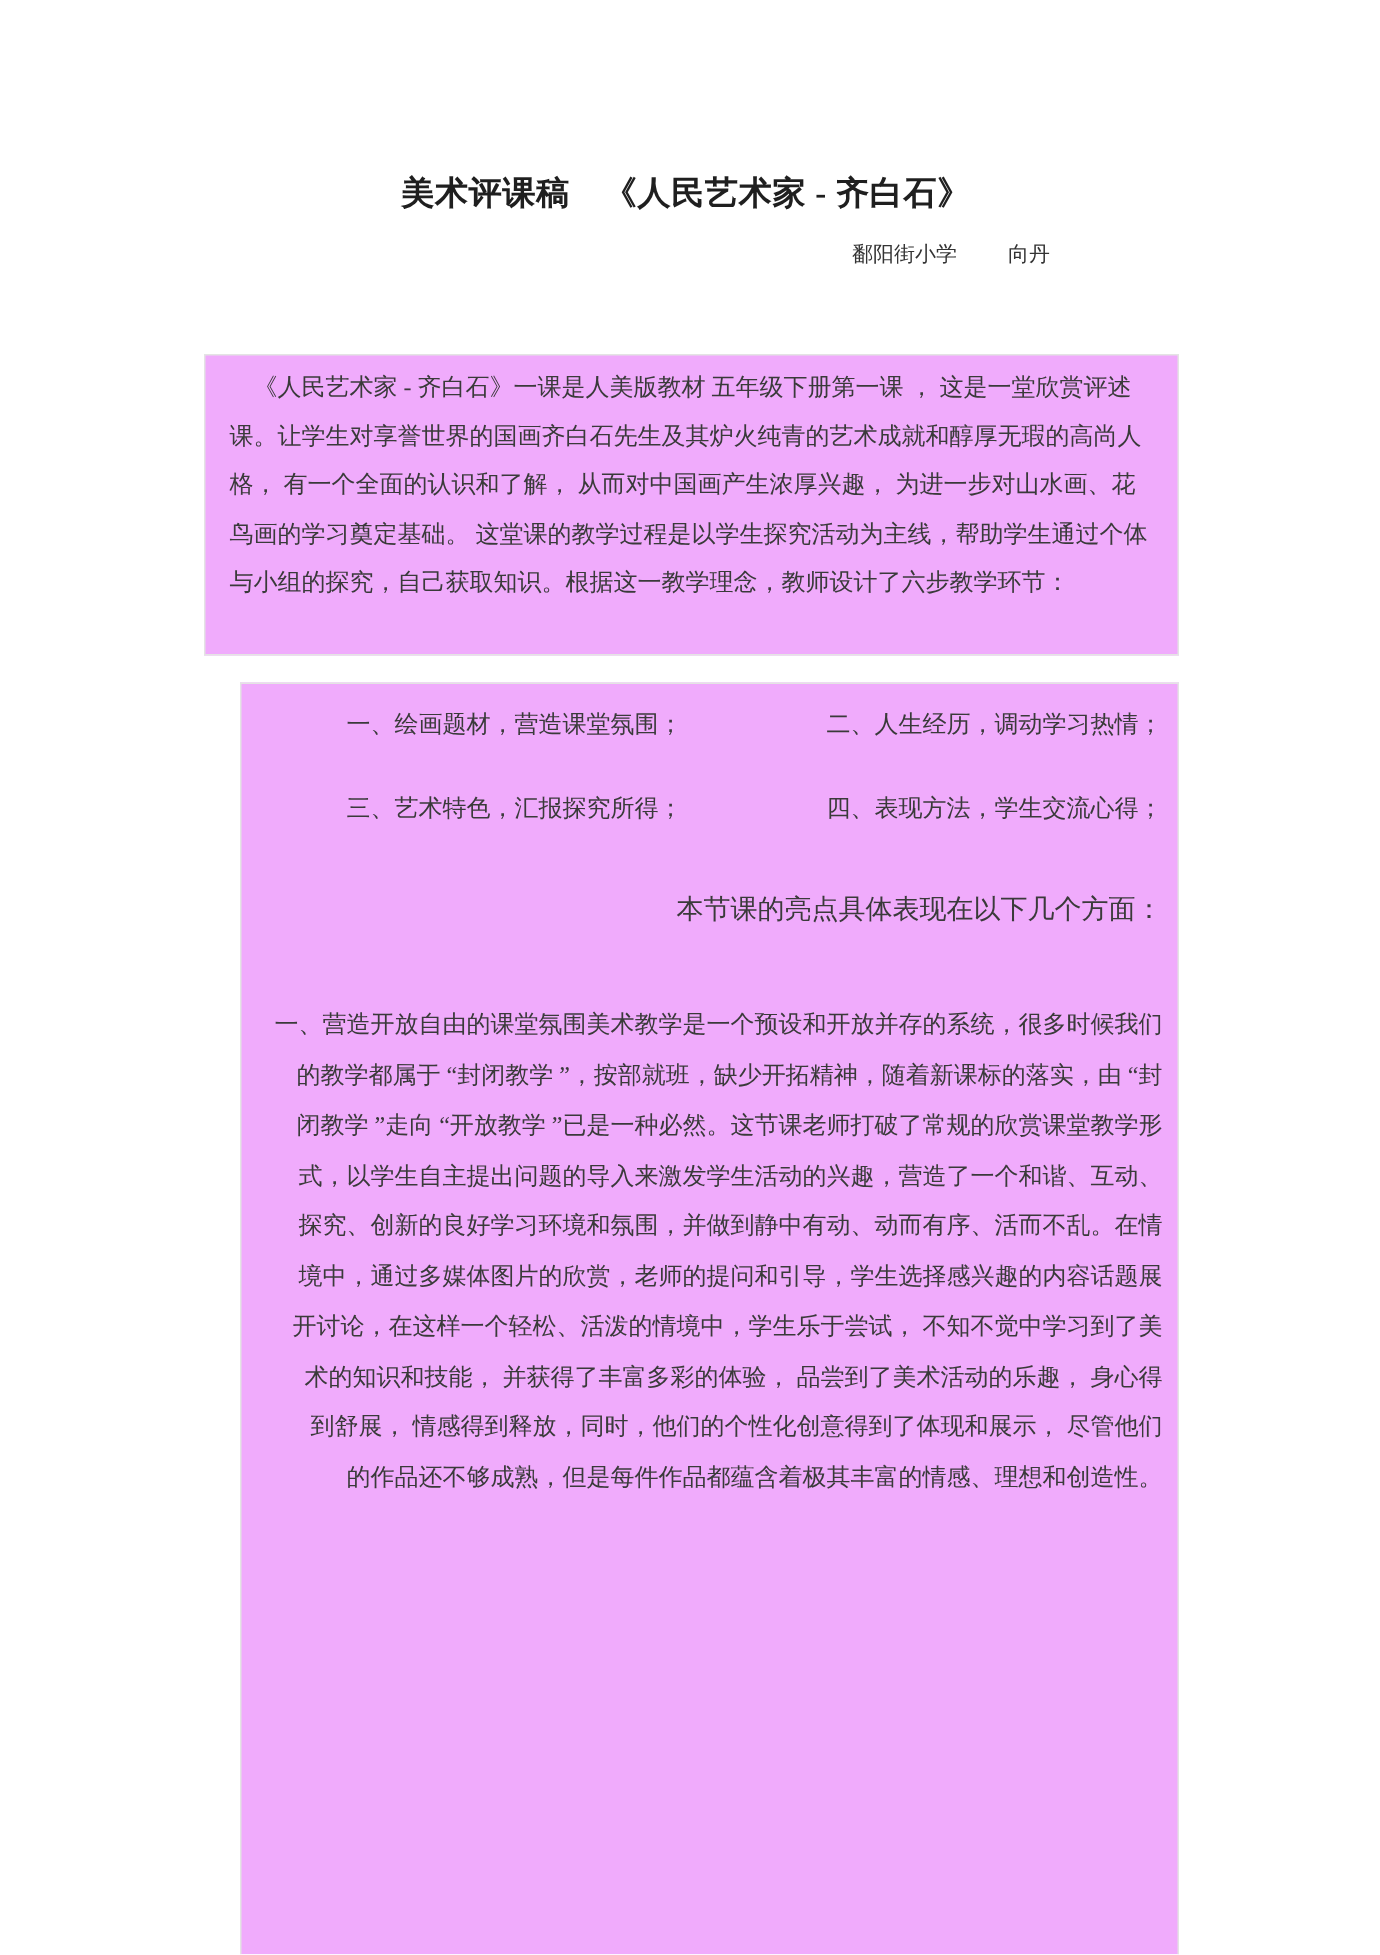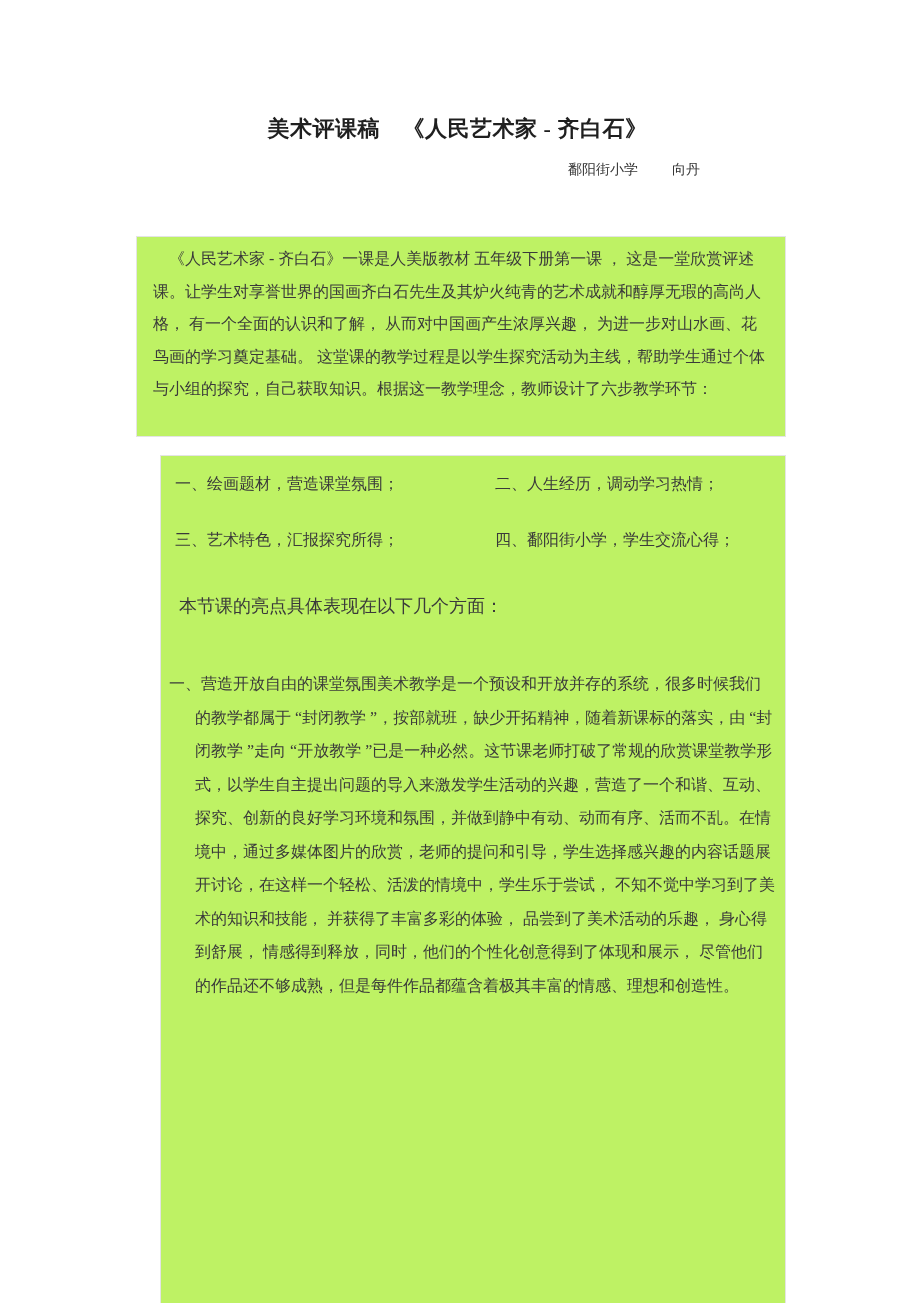--- a/index.html
+++ b/index.html
@@ -38,21 +38,21 @@
     color: #333333;
   }
   .byline .author {
     margin-left: 34px;
     text-align: center;
   }
   .box {
     position: absolute;
     box-sizing: border-box;
     border: 1px solid var(--border, #e4e4e4);
-    background: #bef264;
+    background: #f0abfc;
     overflow: hidden;
   }
   .box1 {
     top: 236px;
     left: 136px;
     width: 650px;
     height: 201px;
     padding: 6px 16px;
   }
   .box1 .intro {
@@ -62,20 +62,21 @@
     text-indent: 1em;
     white-space: pre-wrap;
   }
   .box2 {
     top: 455px;
     left: 160px;
     width: 626px;
     height: 848px;
     border-bottom: none;
     padding: 12px 10px 0 6px;
+    text-align: right;
   }
   .list-line {
     white-space: pre-wrap;
     font-size: 16px;
     line-height: 32px;
     margin: 0 0 24px 0;
     padding-left: 8px;
   }
   .lead {
     margin: 34px 0 0 0;
@@ -113,21 +114,21 @@
   </div>
 
   <div class="box box1">
     <p class="intro">《人民艺术家 - 齐白石》一课是人美版教材 五年级下册第一课 ， 这是一堂欣赏评述课。让学生对享誉世界的国画齐白石先生及其炉火纯青的艺术成就和醇厚无瑕的高尚人格， 有一个全面的认识和了解， 从而对中国画产生浓厚兴趣， 为进一步对山水画、花鸟画的学习奠定基础。 这堂课的教学过程是以学生探究活动为主线，帮助学生通过个体与小组的探究，自己获取知识。根据这一教学理念，教师设计了六步教学环节：</p>
   </div>
 
   <div class="box box2">
 
     <div class="list">
       <div class="list-line">一、绘画题材，营造课堂氛围；　　　　　　二、人生经历，调动学习热情；</div>
-      <div class="list-line">三、艺术特色，汇报探究所得；　　　　　　四、鄱阳街小学，学生交流心得；</div>
+      <div class="list-line">三、艺术特色，汇报探究所得；　　　　　　四、表现方法，学生交流心得；</div>
     </div>
 
     <p class="lead">本节课的亮点具体表现在以下几个方面：</p>
 
     <p class="para-main">一、营造开放自由的课堂氛围美术教学是一个预设和开放并存的系统，很多时候我们的教学都属于 “封闭教学 ”，按部就班，缺少开拓精神，随着新课标的落实，由 “封闭教学 ”走向 “开放教学 ”已是一种必然。这节课老师打破了常规的欣赏课堂教学形式，以学生自主提出问题的导入来激发学生活动的兴趣，营造了一个和谐、互动、探究、创新的良好学习环境和氛围，并做到静中有动、动而有序、活而不乱。在情境中，通过多媒体图片的欣赏，老师的提问和引导，学生选择感兴趣的内容话题展开讨论，在这样一个轻松、活泼的情境中，学生乐于尝试， 不知不觉中学习到了美术的知识和技能， 并获得了丰富多彩的体验， 品尝到了美术活动的乐趣， 身心得到舒展， 情感得到释放，同时，他们的个性化创意得到了体现和展示， 尽管他们的作品还不够成熟，但是每件作品都蕴含着极其丰富的情感、理想和创造性。</p>
 
 
   </div>
 
 </div>

